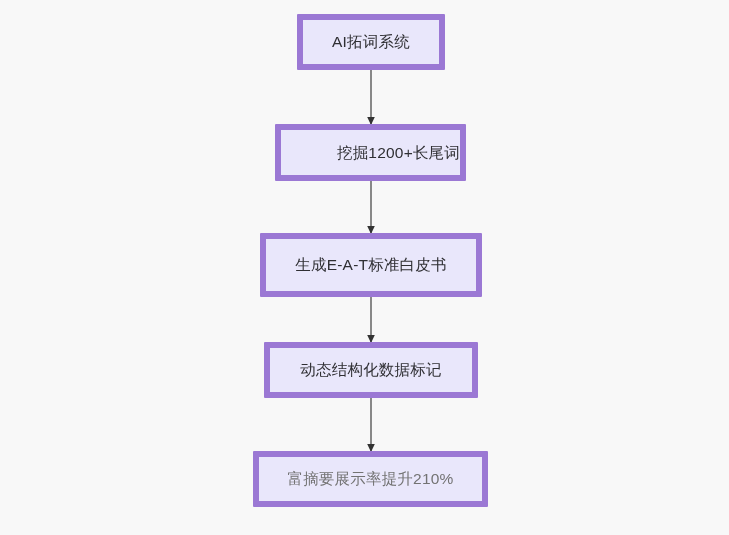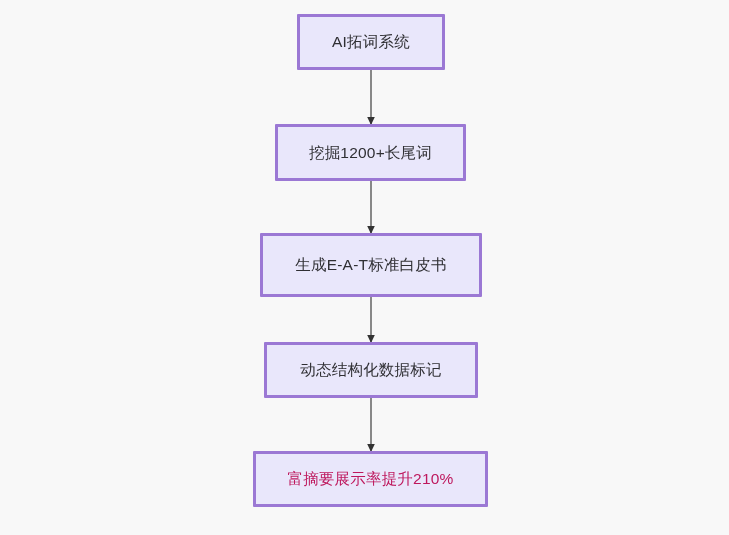--- a/index.html
+++ b/index.html
@@ -25,21 +25,21 @@
     left: 0;
     top: 0;
     width: 729px;
     height: 535px;
     pointer-events: none;
   }
   .node {
     position: absolute;
     box-sizing: border-box;
     background: #e9e7fb;
-    border: 3px solid #a16207;
+    border: 6px solid #a16207;
     border-radius: 1px;
     display: flex;
     align-items: center;
     justify-content: center;
     text-align: center;
   }
   .node-label {
     color: #2f2f33;
     font-size: 15.5px;
     line-height: 1.25;
@@ -69,29 +69,29 @@
         <line x1="371" y1="181" x2="371" y2="233" stroke="#888888" stroke-width="2" marker-end="url(#arrowhead)"></line>
         <line x1="371" y1="289" x2="371" y2="342" stroke="#888888" stroke-width="2" marker-end="url(#arrowhead)"></line>
         <line x1="371" y1="398" x2="371" y2="451" stroke="#888888" stroke-width="2" marker-end="url(#arrowhead)"></line>
       </g>
   </svg>
 
   <div class="node" id="node-0" style="left: 297px; top: 14px; width: 148px; height: 56px; background: rgb(233, 231, 251); border-color: rgb(155, 120, 212);">
     <span class="node-label" style="color: rgb(47, 47, 51);">AI拓词系统</span>
   </div>
 
-  <div class="node" id="node-1" style="left: 275px; top: 124px; width: 191px; height: 57px; background: rgb(233, 231, 251); border-color: rgb(155, 120, 212);">
+  <div class="node" id="node-1" style="left: 275px; top: 124px; width: 191px; height: 57px; background: rgb(233, 231, 251); border-color: rgb(155, 120, 212); justify-content: flex-end;">
     <span class="node-label" style="color: rgb(47, 47, 51);">挖掘1200+长尾词</span>
   </div>
 
   <div class="node" id="node-2" style="left: 260px; top: 233px; width: 222px; height: 64px; background: rgb(233, 231, 251); border-color: rgb(155, 120, 212);">
     <span class="node-label" style="color: rgb(47, 47, 51);">生成E-A-T标准白皮书</span>
   </div>
 
   <div class="node" id="node-3" style="left: 264px; top: 342px; width: 214px; height: 56px; background: rgb(233, 231, 251); border-color: rgb(155, 120, 212);">
     <span class="node-label" style="color: rgb(47, 47, 51);">动态结构化数据标记</span>
   </div>
 
   <div class="node" id="node-4" style="left: 253px; top: 451px; width: 235px; height: 56px; background: rgb(233, 231, 251); border-color: rgb(155, 120, 212);">
-    <span class="node-label" style="color: #be185d;">富摘要展示率提升210%</span>
+    <span class="node-label" style="color: #737373;">富摘要展示率提升210%</span>
   </div>
 
 </div>
 
 </body></html>

